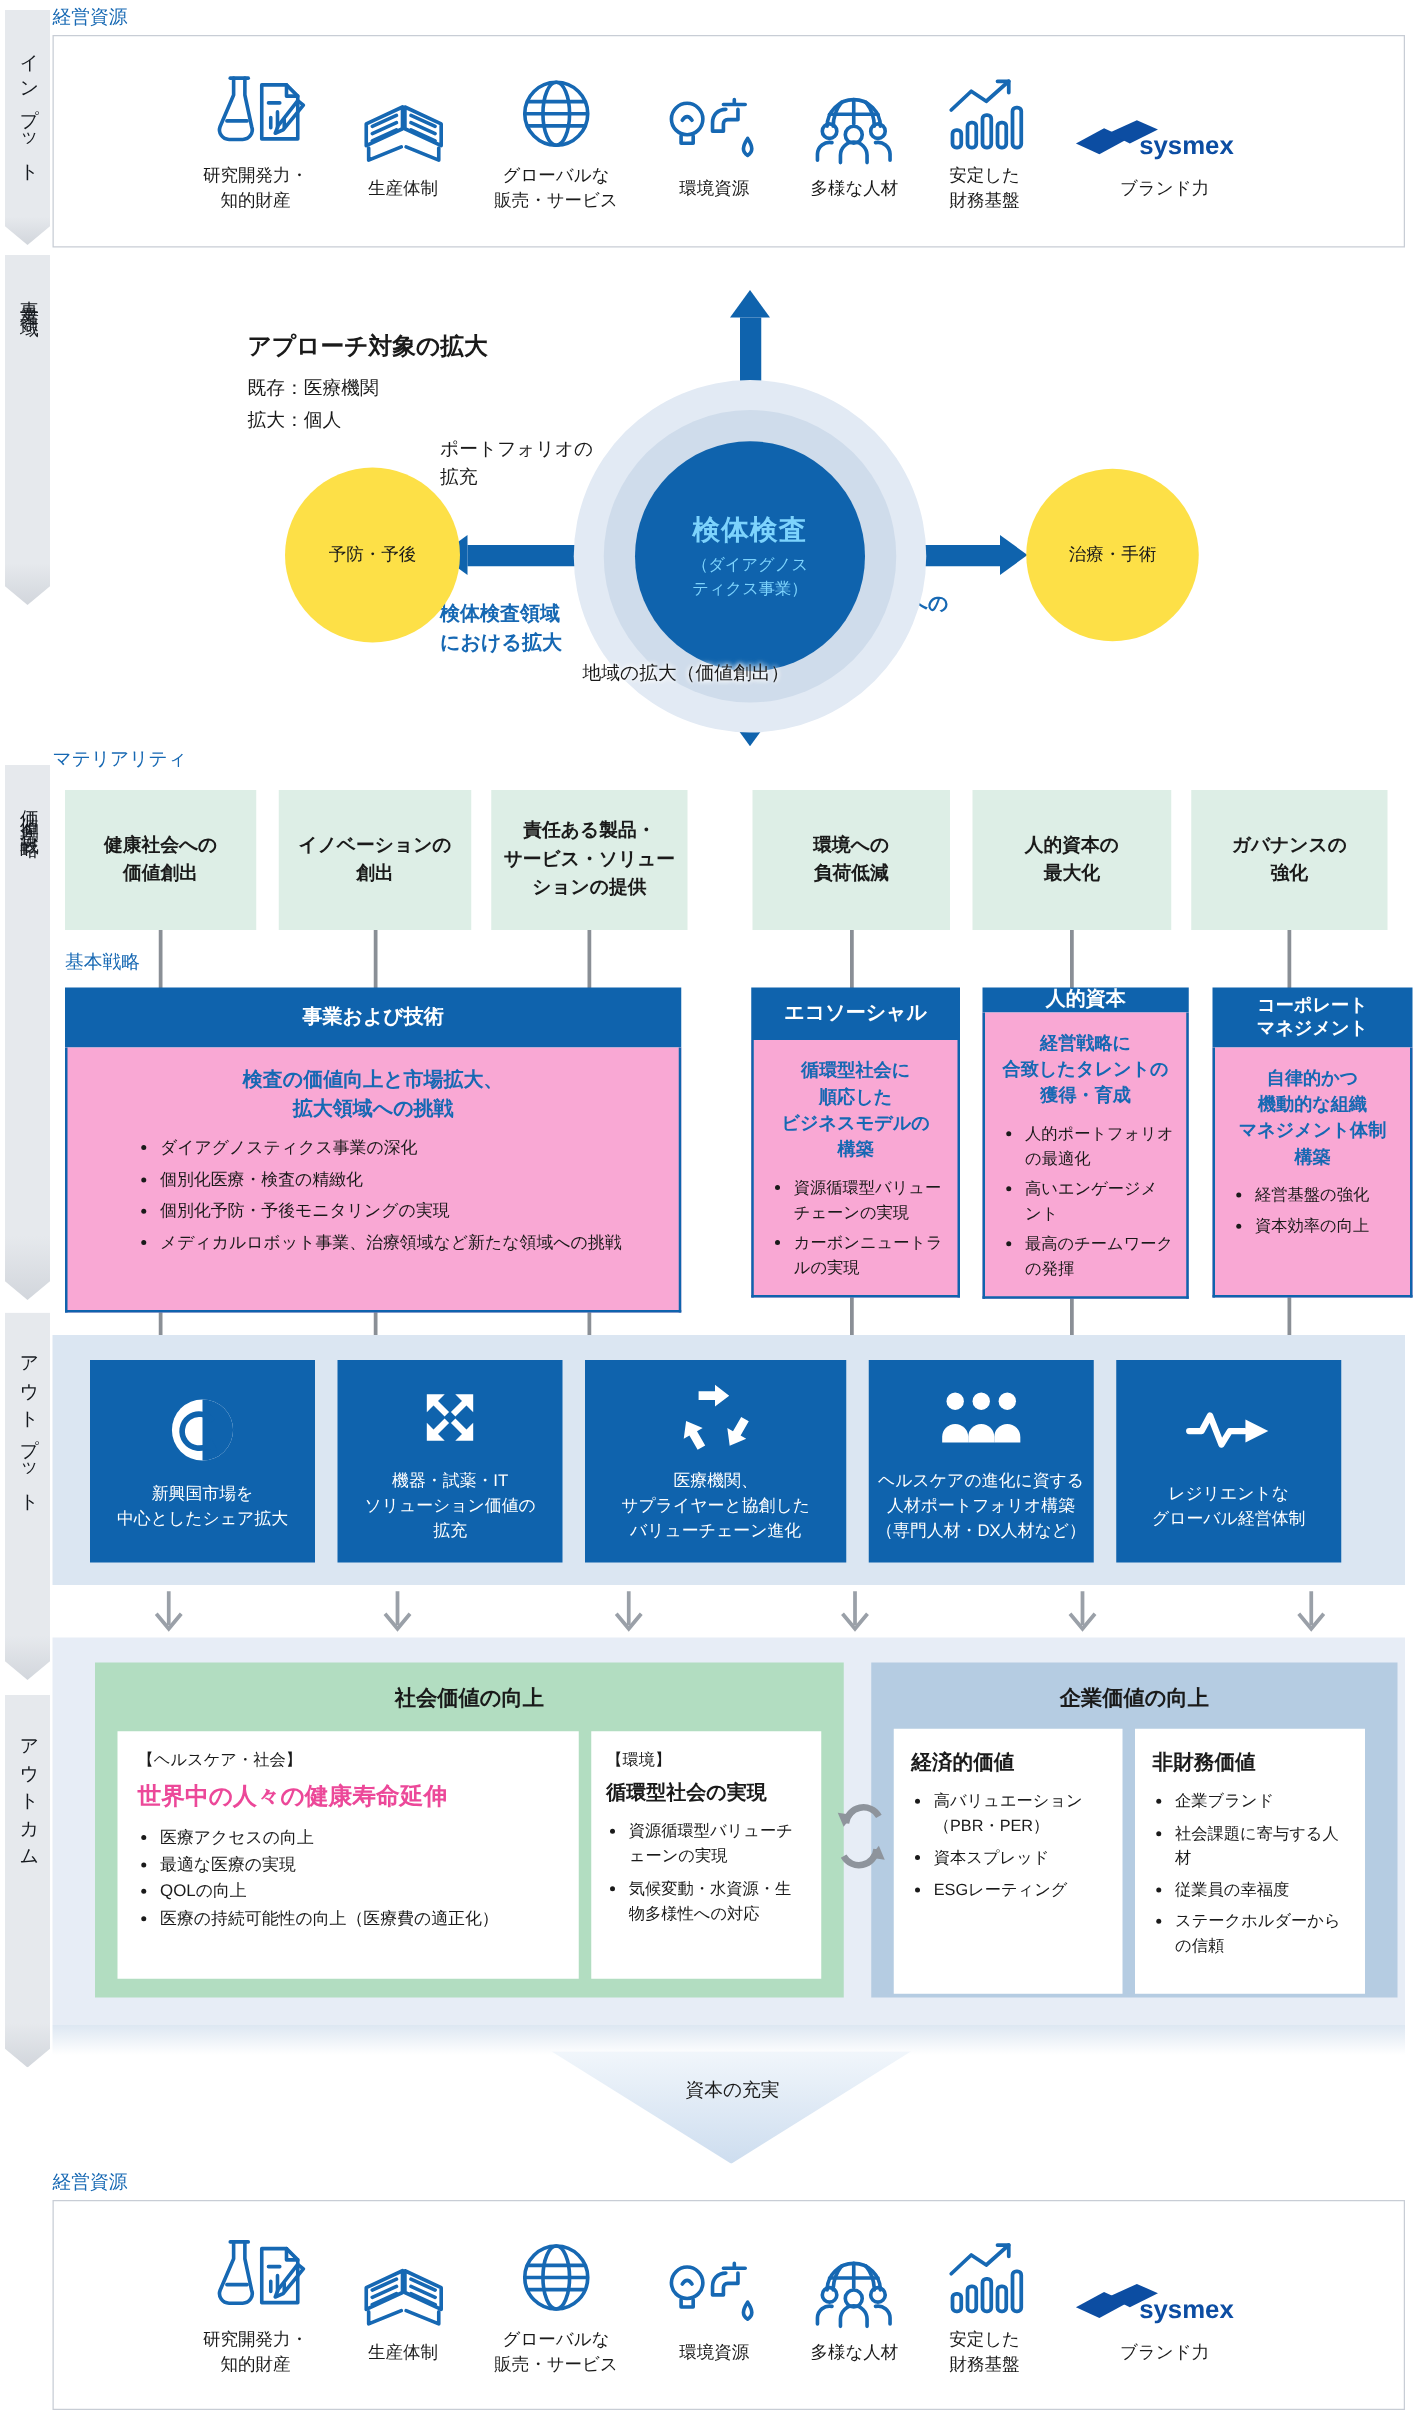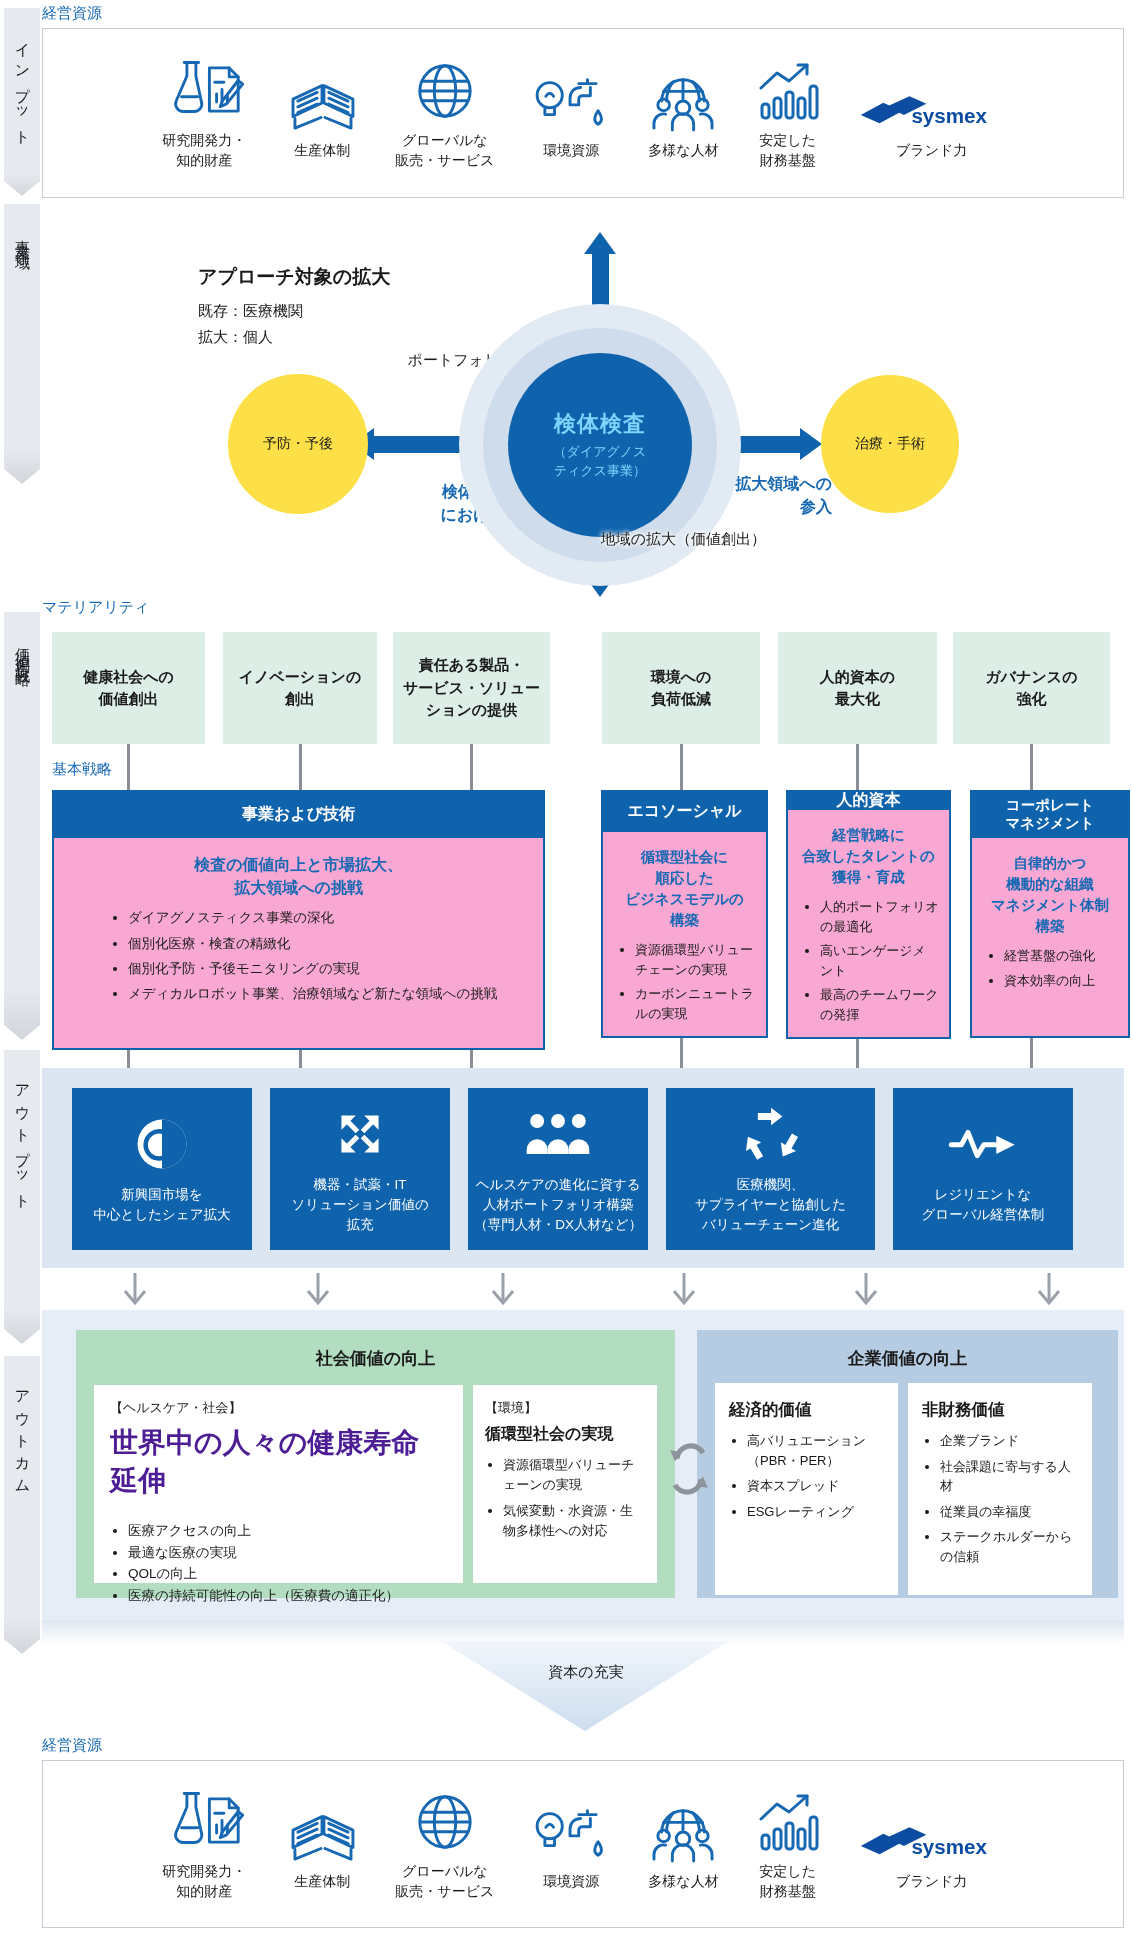--- a/index.html
+++ b/index.html
@@ -26,21 +26,21 @@
             box-shadow:0 0 0 25px #cfdceb,0 0 0 49px #e2eaf4}
   .c-center .t1{font-size:22px;font-weight:700;letter-spacing:1px}
   .c-center .t2{font-size:13px;line-height:1.45;margin-top:4px;white-space:pre-line}
   .c-side{width:140px;height:140px;background:#fde047;font-size:14px;z-index:3}
   .arrow-h{position:absolute;height:17px;background:#0f63ad;top:436px;z-index:2}
   .arrow-h.left::before{content:"";position:absolute;left:-22px;top:-8px;border-top:16px solid transparent;border-bottom:16px solid transparent;border-right:22px solid #0f63ad}
   .arrow-h.right::after{content:"";position:absolute;right:-22px;top:-8px;border-top:16px solid transparent;border-bottom:16px solid transparent;border-left:22px solid #0f63ad}
   .arrow-v{position:absolute;width:17px;background:#0f63ad;left:592px;z-index:2}
   .arrow-v.up::before{content:"";position:absolute;top:-22px;left:-8px;border-left:16px solid transparent;border-right:16px solid transparent;border-bottom:22px solid #0f63ad}
   .arrow-v.down::after{content:"";position:absolute;bottom:-22px;left:-8px;border-left:16px solid transparent;border-right:16px solid transparent;border-top:22px solid #0f63ad}
-  .dlabel{position:absolute;text-align:right;white-space:pre-line;line-height:1.45}
+  .dlabel{position:absolute;text-align:left;white-space:pre-line;line-height:1.45}
   .dlabel.blue{color:#1668b3;font-weight:700;font-size:16px}
   
   .mat-box{position:absolute;top:632px;height:112px;background:#ddeee6;display:flex;align-items:center;justify-content:center;
            text-align:center;font-size:15px;font-weight:600;line-height:1.5;white-space:pre-line}
   .conn{position:absolute;width:3px;background:#8a8f96;z-index:0}
   
   .strat{position:absolute;top:790px;display:flex;flex-direction:column;z-index:1;box-sizing:border-box}
   .strat-header{height:48px;background:#0f63ad;color:#fff;font-weight:700;display:flex;align-items:center;justify-content:center;
                 text-align:center;line-height:1.25;white-space:pre-line;font-size:16px}
   .strat-header.sm{font-size:14.5px}
@@ -58,21 +58,21 @@
   .out-box .oic{height:62px;display:flex;align-items:center}
   .darr{position:absolute;top:1272px}
   
   .outcome-band{position:absolute;left:42px;top:1310px;width:1082px;height:310px;background:#e7edf6}
   .panel{position:absolute;top:1330px;height:268px}
   .panel-title{text-align:center;font-size:17px;font-weight:700;padding-top:17px}
   .panel-social{left:76px;width:599px;background:#b2ddc1}
   .panel-corp{left:697px;width:421px;background:#b5cce2}
   .card{position:absolute;background:#fff;box-sizing:border-box}
   .card-tag{font-size:13px;margin-bottom:7px}
-  .hs-title{color:#4c1d95;font-size:28px;font-weight:700;margin-bottom:20px}
+  .hs-title{color:#ec4899;font-size:19px;font-weight:700;margin-bottom:9px}
   .env-title{font-size:16px;font-weight:700;margin:2px 0 10px}
   .corp-title{font-size:16.5px;font-weight:700;margin-bottom:10px}
   .card-ul{margin:0;padding-left:18px;font-size:13.5px;line-height:1.6}
   .card-ul.tight{font-size:13px;line-height:1.5}
   .card-ul.tight li{margin-bottom:7px}
   .card-ul.sp li{margin-bottom:6px}
   .band-fade{position:absolute;left:42px;top:1620px;width:1082px;height:24px;background:linear-gradient(180deg,#dde7f2,#ffffff)}
   .capital-arrow{position:absolute;left:441px;top:1641px;width:288px;height:90px;
                  background:linear-gradient(180deg,#f1f6fb 0%,#cdddef 100%);clip-path:polygon(0 0,100% 0,50% 100%)}
   .capital-label{position:absolute;left:466px;top:1663px;width:240px;text-align:center;font-size:15px;z-index:2}
@@ -373,35 +373,35 @@
 中心としたシェア拡大</span>
   </div>
   <div class="out-box">
     <span class="oic"><svg viewBox="0 0 64 64" width="54" height="54">
           <use href="#ic-expand"></use>
         </svg></span>
     <span>機器・試薬・IT
 ソリューション価値の
 拡充</span>
   </div>
+  <div class="out-box" style="flex:1.17">
+    <span class="oic"><svg viewBox="0 0 64 64" width="56" height="56">
+          <use href="#ic-recycle"></use>
+        </svg></span>
+    <span>医療機関、
+サプライヤーと協創した
+バリューチェーン進化</span>
+  </div>
   <div class="out-box">
     <span class="oic"><svg viewBox="0 0 76 50" width="66" height="44">
           <use href="#ic-people3"></use>
         </svg></span>
     <span>ヘルスケアの進化に資する
 人材ポートフォリオ構築
 （専門人材・DX人材など）</span>
-  </div>
-  <div class="out-box" style="flex:1.17">
-    <span class="oic"><svg viewBox="0 0 64 64" width="56" height="56">
-          <use href="#ic-recycle"></use>
-        </svg></span>
-    <span>医療機関、
-サプライヤーと協創した
-バリューチェーン進化</span>
   </div>
   <div class="out-box">
     <span class="oic"><svg viewBox="0 0 84 48" width="70" height="40">
           <use href="#ic-pulse"></use>
         </svg></span>
     <span>レジリエントな
 グローバル経営体制</span>
   </div>
 </div>
 

